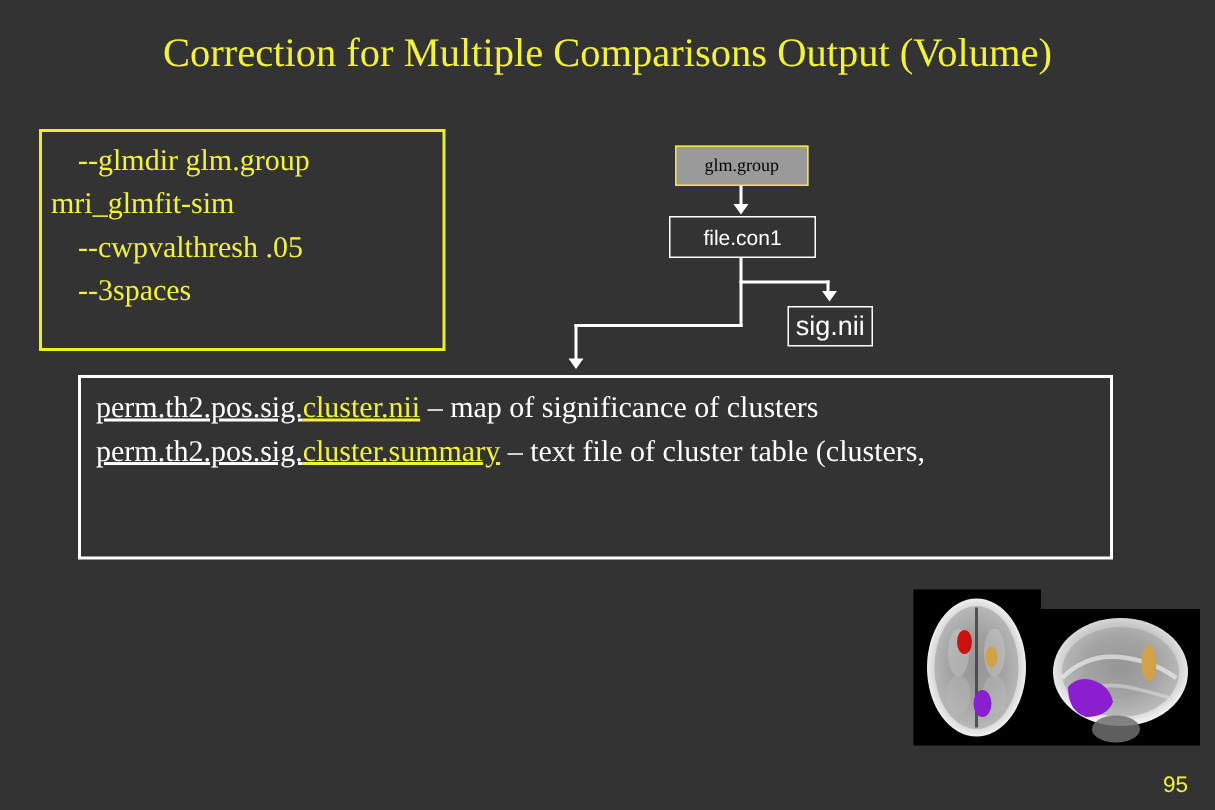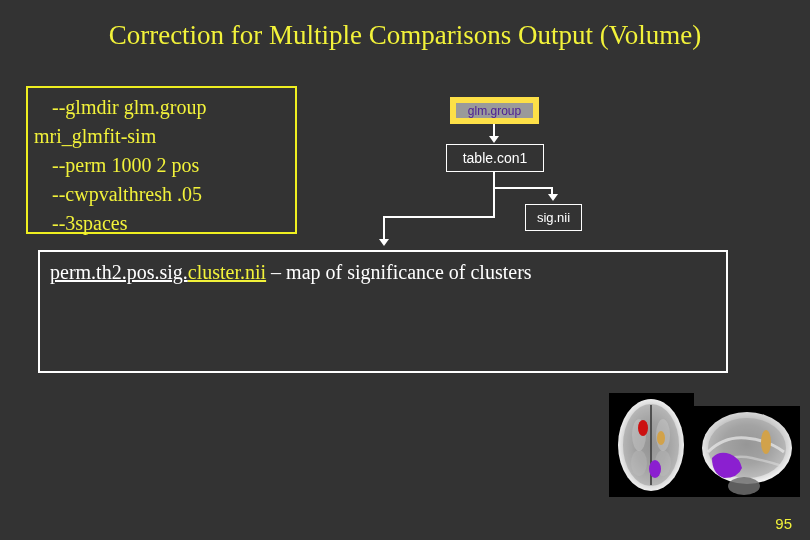--- a/index.html
+++ b/index.html
@@ -59,43 +59,44 @@
     justify-content: center;
     font-family: "Liberation Sans", sans-serif;
     white-space: nowrap;
   }
   #node-glmgroup {
     left: 450px;
     top: 97px;
     width: 89px;
     height: 27px;
     background: #9A9A9A;
-    border: 6px solid #fde047;
-    color: #4c1d95;
+    border: 1px solid #fde047;
+    color: #000000;
     font-size: 12px;
+    font-family: Liberation Serif, serif;
   }
   #node-groupcon1 {
     left: 446px;
     top: 144px;
     width: 98px;
     height: 28px;
     background: #333333;
     border: 1px solid #FFFFFF;
     color: #FFFFFF;
     font-size: 14px;
   }
   #node-signii {
     left: 525px;
     top: 204px;
     width: 57px;
     height: 27px;
     background: #333333;
     border: 1px solid #FFFFFF;
     color: #FFFFFF;
-    font-size: 13px;
+    font-size: 18px;
   }
 
   .conn {
     position: absolute;
     background: #FFFFFF;
   }
   
   #c1 { left: 493px; top: 124px; width: 2px; height: 15px; }
   
   #a1 {
@@ -131,21 +132,21 @@
     left: 379px; top: 239px;
     width: 0; height: 0;
     border-left: 5px solid transparent;
     border-right: 5px solid transparent;
     border-top: 7px solid #FFFFFF;
   }
 
   
   #out-box {
     position: absolute;
-    left: 38px;
+    left: 52px;
     top: 250px;
     width: 690px;
     height: 123px;
     border: 2px solid #FFFFFF;
     box-sizing: border-box;
     background: #333333;
     color: #FFFFFF;
     font-family: "Liberation Serif", serif;
     font-size: 20px;
     line-height: 29px;
@@ -187,52 +188,54 @@
 </head>
 <body>
 
 <div id="slide">
 
   <div id="title">Correction for Multiple Comparisons Output (Volume)</div>
 
   <div id="cmd-box">
     <div class="cmd-line indent">--glmdir glm.group</div>
     <div class="cmd-line">mri_glmfit-sim</div>
-    <div class="cmd-line indent">--perm 1000 2 pos</div>
     <div class="cmd-line indent">--cwpvalthresh .05</div>
     <div class="cmd-line indent">--3spaces</div>
   </div>
 
   <div class="node" id="node-glmgroup">
     <span>glm.group</span>
   </div>
 
   <div class="conn" id="c1"></div>
   <div id="a1"></div>
 
   <div class="node" id="node-groupcon1">
-    <span>table.con1</span>
+    <span>file.con1</span>
   </div>
 
   <div class="conn" id="c2"></div>
   <div class="conn" id="c3"></div>
   <div class="conn" id="c4"></div>
   <div id="a2"></div>
 
   <div class="node" id="node-signii">
     <span>sig.nii</span>
   </div>
 
   <div class="conn" id="c5"></div>
   <div class="conn" id="c6"></div>
   <div id="a3"></div>
 
   <div id="out-box">
     <div class="out-line">
       <span class="u">perm.th2.pos.sig.</span><span class="hl">cluster.nii</span><span> – map of significance of clusters</span>
+    </div>
+    <div class="out-line">
+      <span class="u">perm.th2.pos.sig.</span><span class="hl">cluster.summary</span><span> – text file of cluster table (clusters,</span>
     </div>
   </div>
 
   <div id="brain-wrap">
     <div class="brain-img" id="brain-axial">
       <svg width="85" height="104" viewBox="0 0 85 104">
         <defs>
           <radialGradient id="gax" cx="50%" cy="50%" r="58%">
             <stop offset="0%" stop-color="#8f8f8f"></stop>
             <stop offset="42%" stop-color="#a8a8a8"></stop>

